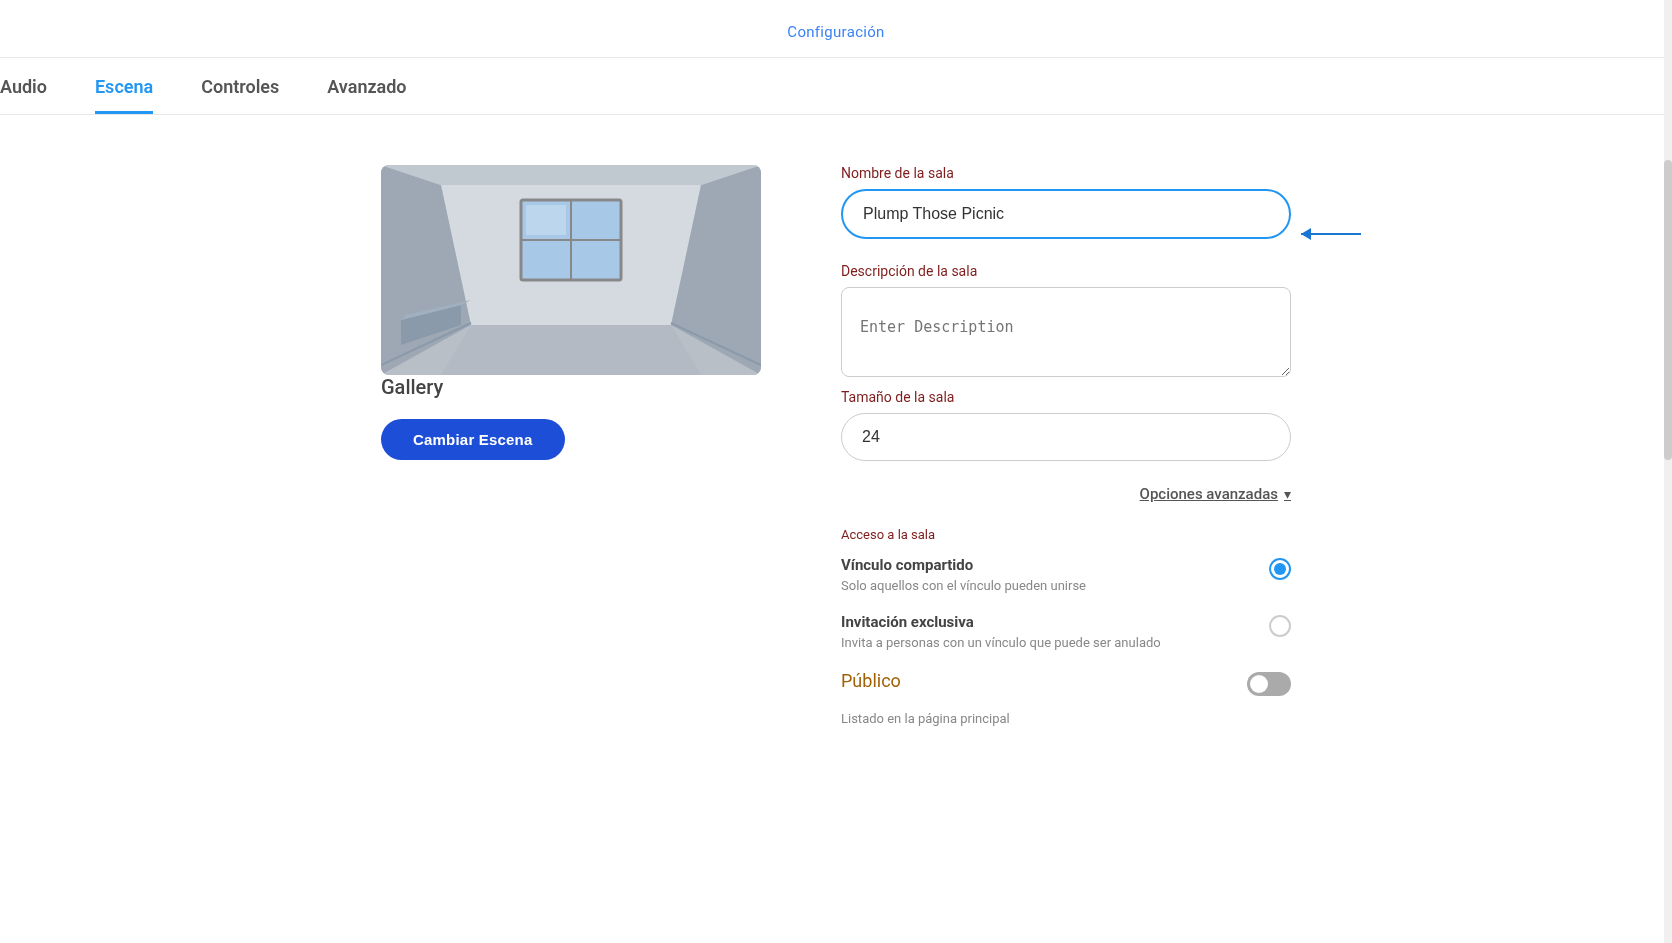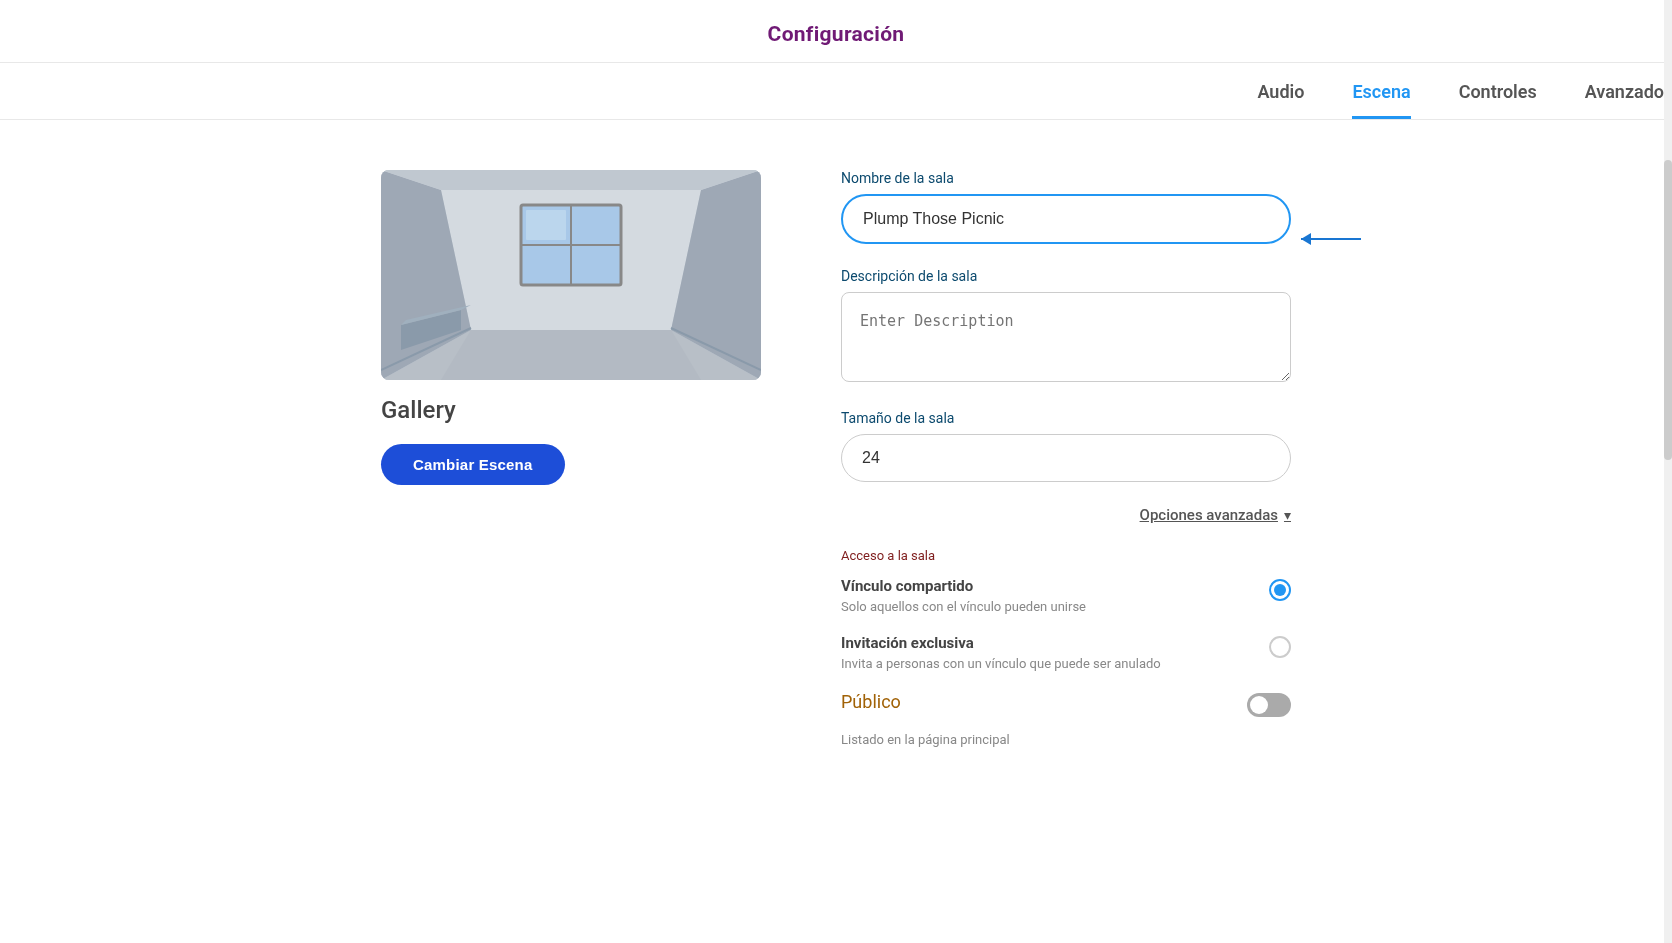--- a/index.html
+++ b/index.html
@@ -12,32 +12,32 @@
       overflow-x: hidden;
     }
 
     
     .page-header {
       text-align: center;
       padding: 22px 0 16px;
       border-bottom: 1px solid #e8e8e8;
     }
     .page-title {
-      font-size: 21px;
-      font-weight: 700;
-      color: #701a75;
+      font-size: 15px;
+      font-weight: 400;
+      color: #3b82f6;
       letter-spacing: 0.3px;
     }
 
     
     .tabs-bar {
       display: flex;
-      justify-content: flex-end;
+      justify-content: flex-start;
       gap: 48px;
-      padding: 18px 8px 0;
+      padding: 18px 0 0;
       border-bottom: 1px solid #e8e8e8;
       margin-bottom: 40px;
     }
     .tab-item {
       font-size: 18px;
       font-weight: 600;
       color: #555;
       cursor: pointer;
       padding-bottom: 14px;
       border-bottom: 3px solid transparent;
@@ -77,24 +77,23 @@
       position: relative;
     }
 
     
     .scene-svg {
       width: 100%;
       height: 100%;
     }
 
     .scene-label {
-      font-size: 24px;
+      font-size: 20px;
       font-weight: 500;
       color: #444;
-      margin-top: 16px;
       margin-bottom: 20px;
     }
 
     .change-scene-btn {
       background: #1d4ed8;
       color: #fff;
       border: none;
       border-radius: 24px;
       padding: 12px 32px;
       font-size: 15px;
@@ -105,49 +104,49 @@
 
     
     .right-panel {
       width: 450px;
       flex-shrink: 0;
       position: relative;
     }
 
     .field-label {
       font-size: 14px;
-      color: #0c4a6e;
+      color: #7f1d1d;
       margin-bottom: 8px;
       font-weight: 400;
     }
 
     .text-input {
       width: 100%;
       border: 2px solid #2196f3;
       border-radius: 28px;
       padding: 14px 20px;
       font-size: 16px;
       color: #333;
       outline: none;
       background: #fff;
       margin-bottom: 24px;
     }
 
     .textarea-input {
       width: 100%;
       border: 1px solid #ccc;
       border-radius: 8px;
-      padding: 19px 18px;
+      padding: 30px 18px;
       font-size: 15px;
       color: #aaa;
       outline: none;
       background: #fff;
       resize: vertical;
       height: 90px;
-      margin-bottom: 24px;
+      margin-bottom: 8px;
     }
 
     .number-input {
       width: 100%;
       border: 1px solid #ccc;
       border-radius: 28px;
       padding: 14px 20px;
       font-size: 16px;
       color: #333;
       outline: none;

